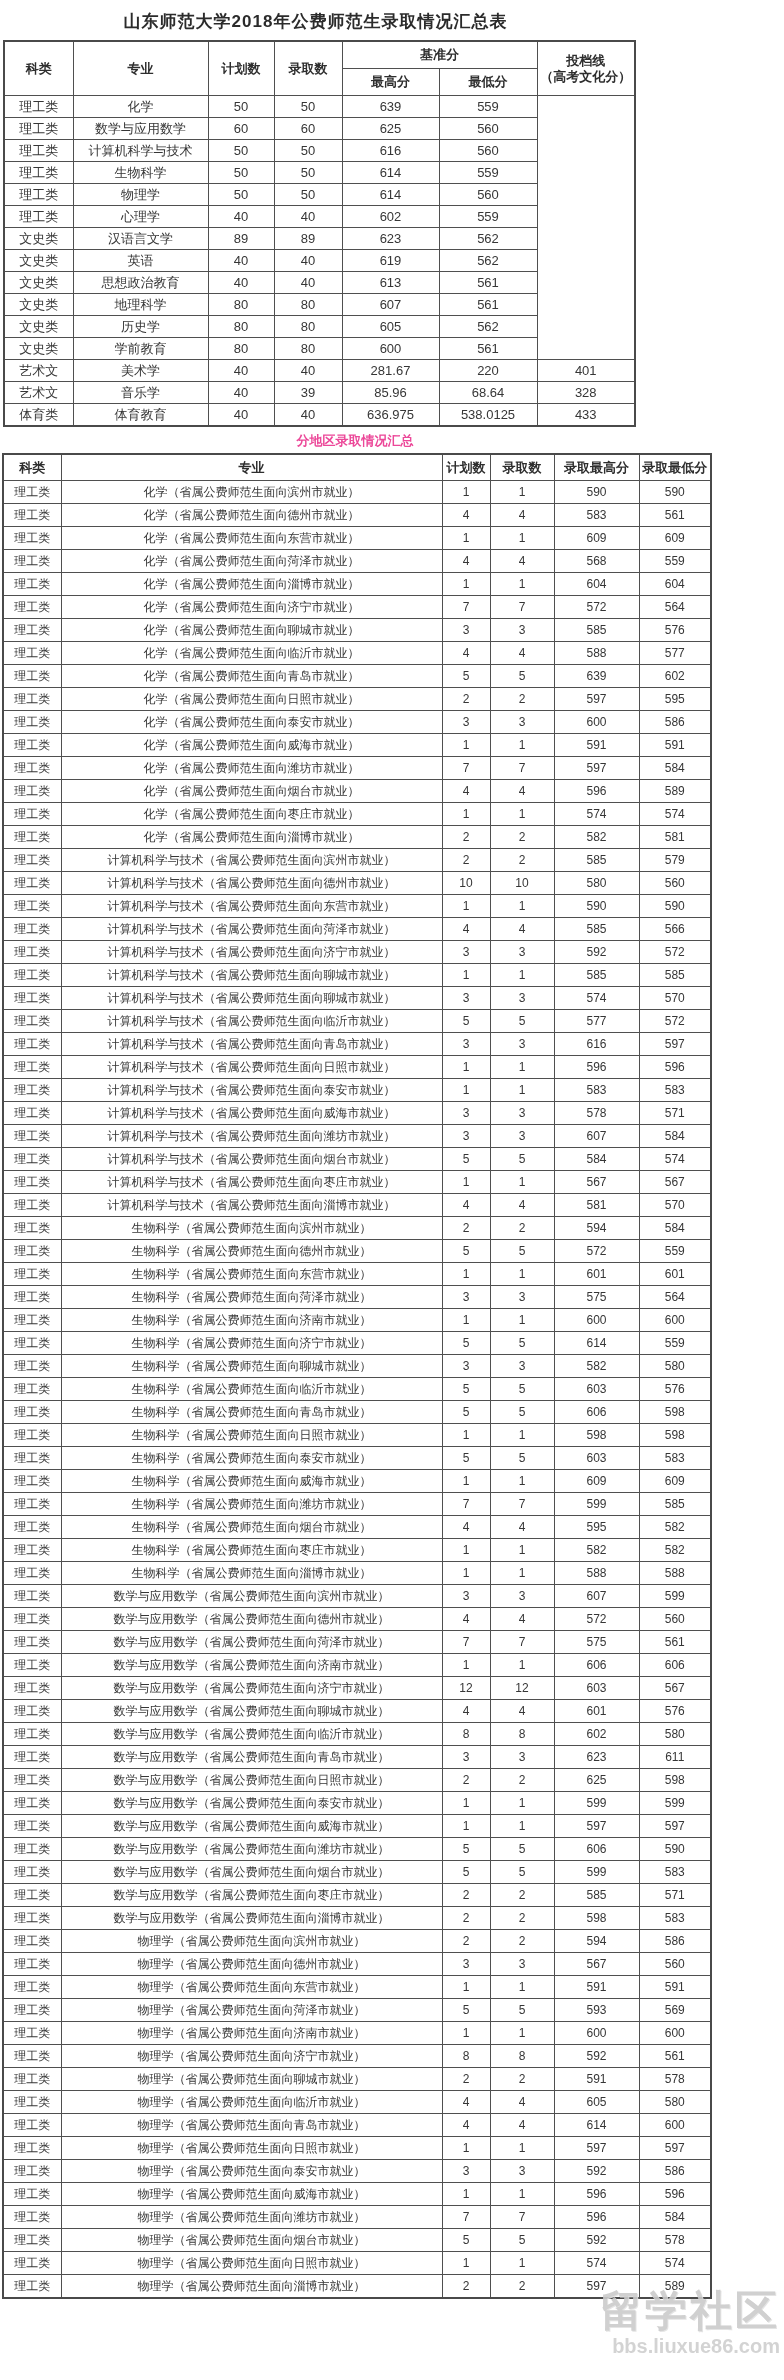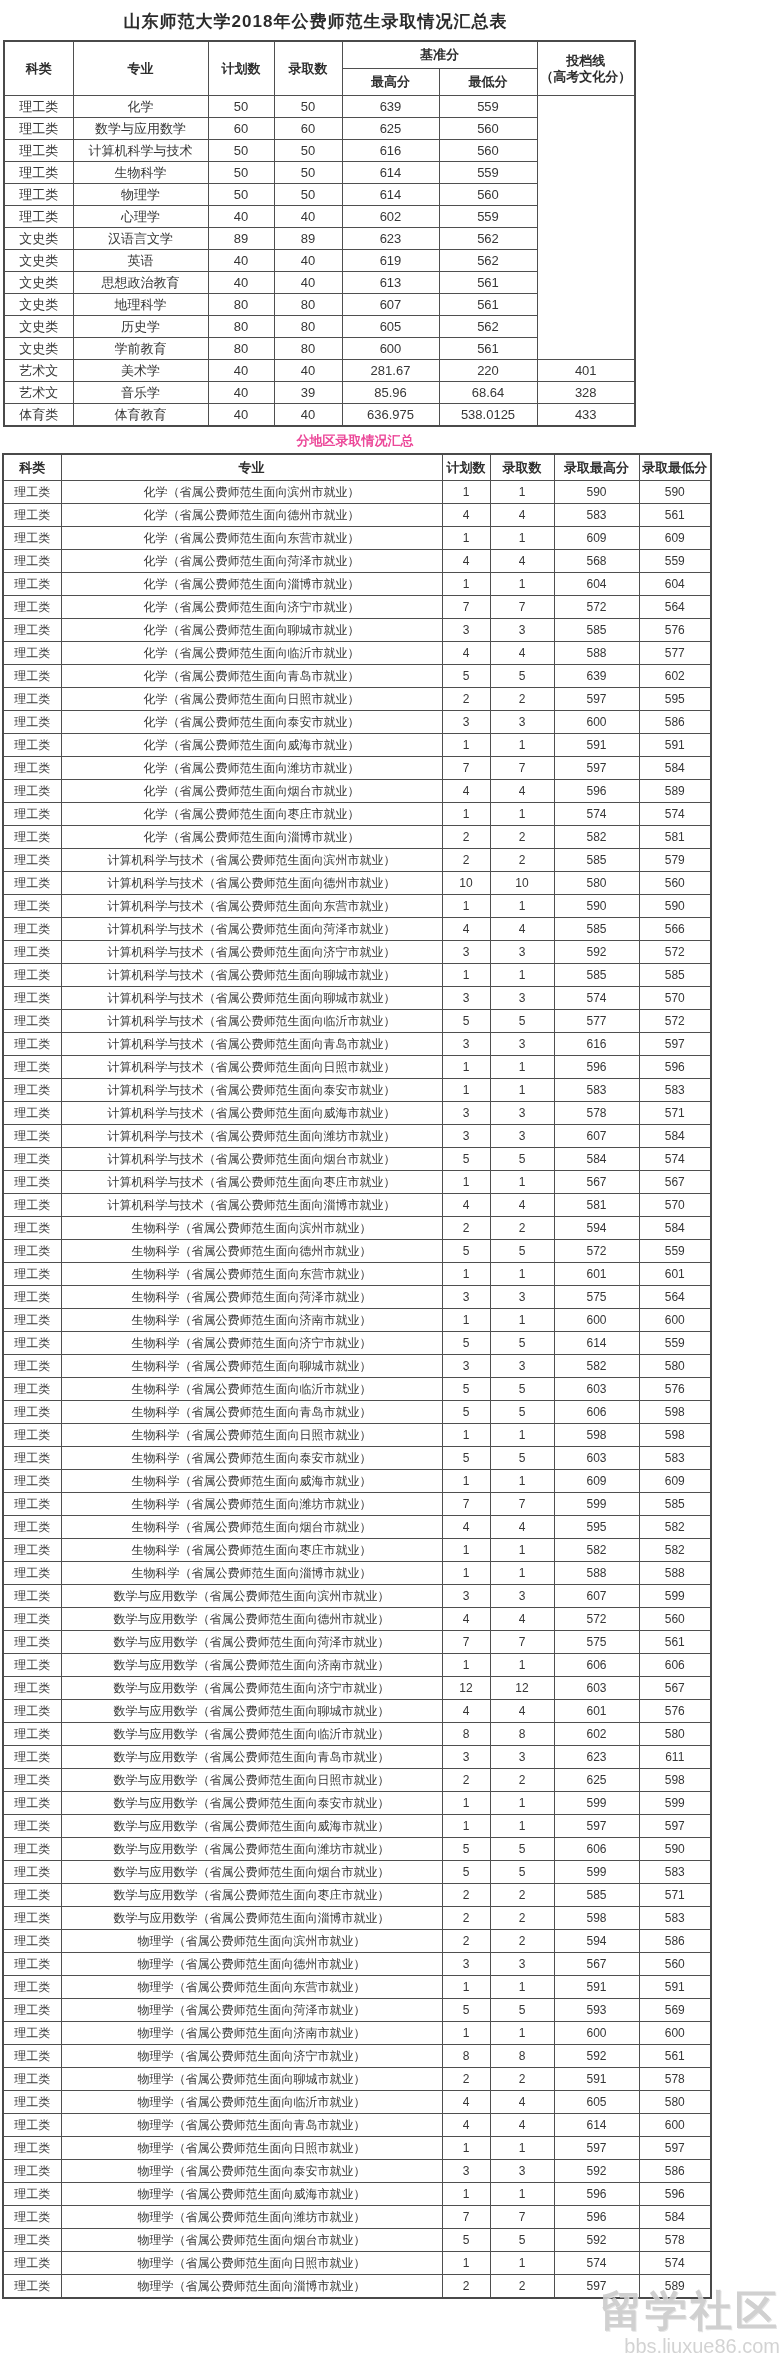--- a/index.html
+++ b/index.html
@@ -41,21 +41,21 @@
   #table2 col.c-max{width:85px;}
   #table2 col.c-min{width:72px;}
   .watermark{
     position:absolute;right:4px;top:2288px;width:340px;text-align:right;
     pointer-events:none;opacity:0.9;
   }
   .wm-big{
     font-size:42px;font-weight:bold;color:#cbcbcb;letter-spacing:3px;line-height:46px;
     text-shadow:1px 1px 0 #e2e2e2;
   }
-  .wm-url{font-size:20px;color:#cfcfcf;line-height:24px;}
+  .wm-url{font-size:20px;color:#cfcfcf;line-height:24px;font-weight:bold;}
 </style>
 </head>
 <body>
 
 <div class="page-title">山东师范大学2018年公费师范生录取情况汇总表</div>
 
 <table id="table1">
   <colgroup>
     <col class="c-cat">
       <col class="c-major">

